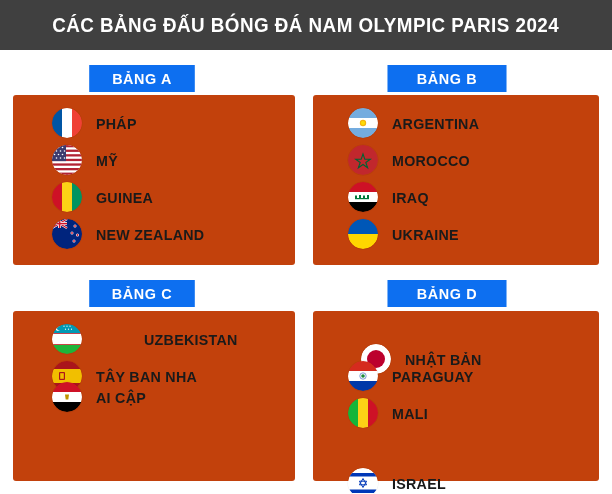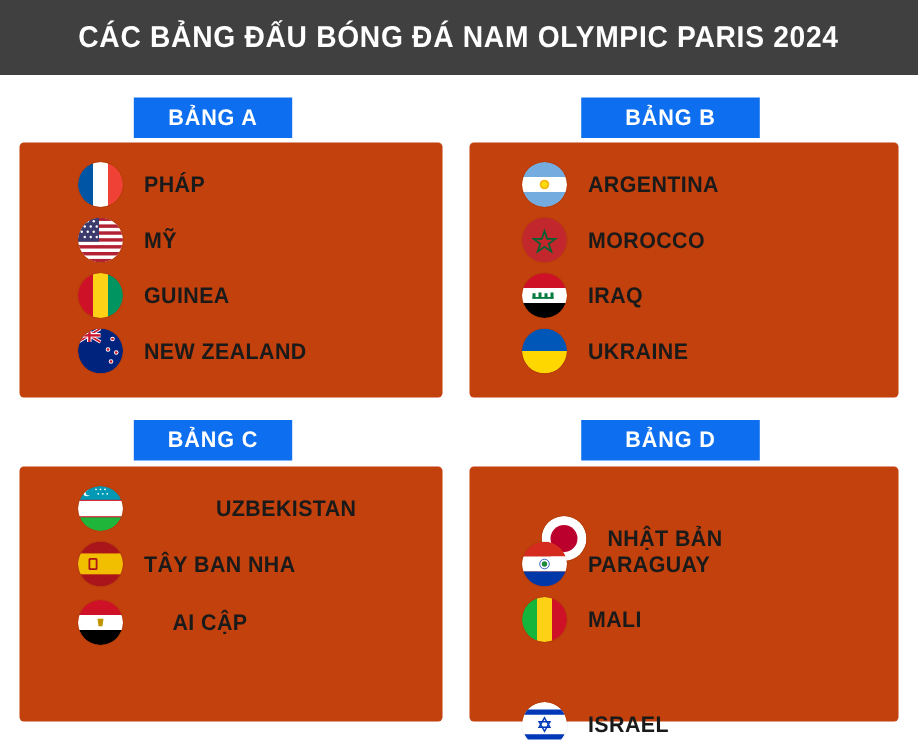--- a/index.html
+++ b/index.html
@@ -303,21 +303,21 @@
                 <rect width="30" height="8" fill="#AA151B"></rect>
                 <rect y="8" width="30" height="14" fill="#F1BF00"></rect>
                 <rect y="22" width="30" height="8" fill="#AA151B"></rect>
                 <rect x="7" y="11" width="6" height="8" rx="1" fill="#AD1519"></rect>
                 <rect x="8.2" y="12.2" width="3.6" height="5.6" fill="#F1BF00"></rect>
               </g>
             </svg>
         </span>
         <span class="team-name">TÂY BAN NHA</span>
       </div>
-      <div class="team-row" style="left:39px;top:88px;gap:19px;">
+      <div class="team-row" style="left:39px;top:70px;">
         <span class="flag">
           <svg viewBox="0 0 30 30">
               <clipPath id="cC2">
                 <circle cx="15" cy="15" r="15"></circle>
               </clipPath>
               <g clip-path="url(#cC2)">
                 <rect width="30" height="10" fill="#CE1126"></rect>
                 <rect y="10" width="30" height="10" fill="#FFFFFF"></rect>
                 <rect y="20" width="30" height="10" fill="#000000"></rect>
                 <path d="M13,12.5 L17,12.5 L16.3,17.5 L13.7,17.5 Z" fill="#C09300"></path>

